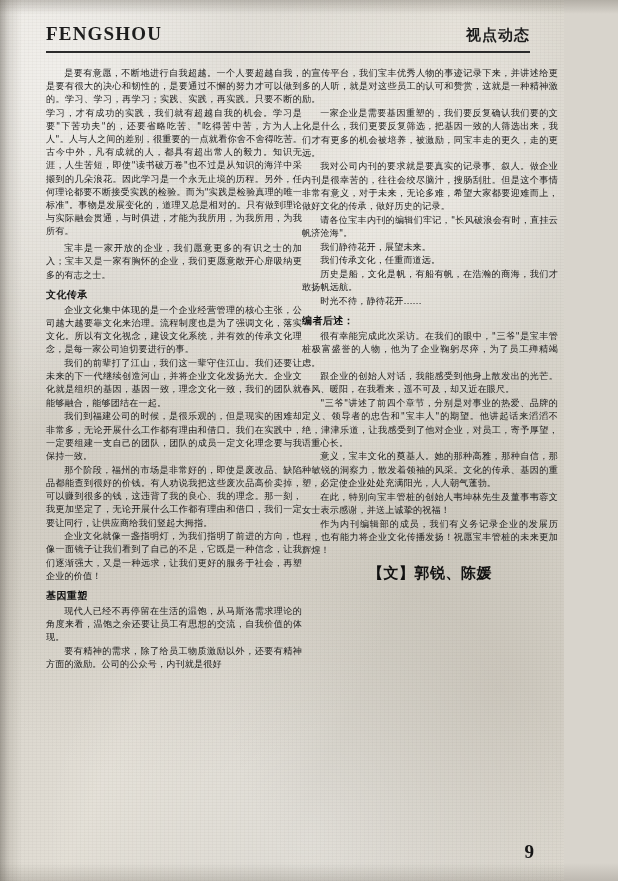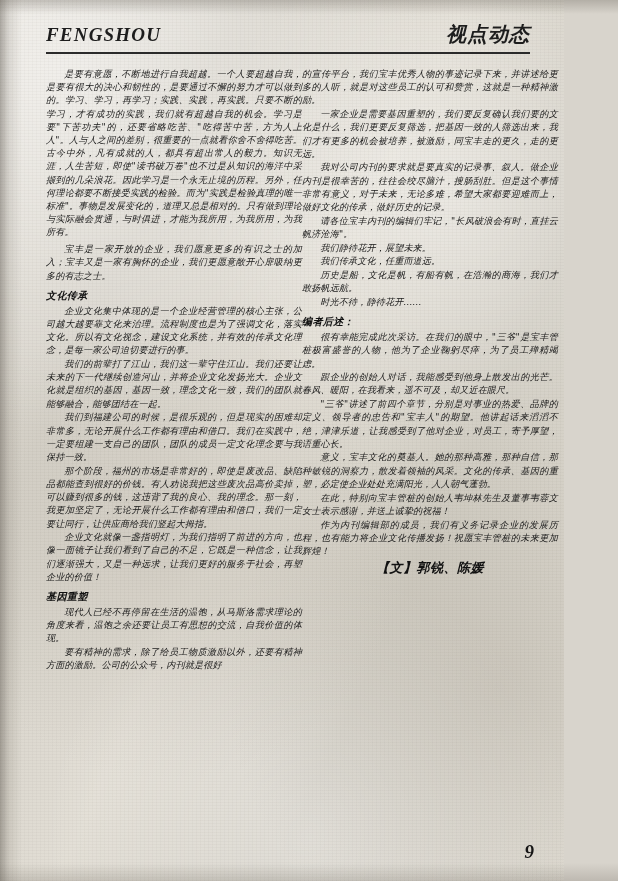--- a/index.html
+++ b/index.html
@@ -20,21 +20,20 @@
     height: 881px;
     background-color: #dedad2;
     background-image:
       radial-gradient(circle at 12% 8%, rgba(255,255,255,0.55) 0%, rgba(255,255,255,0) 38%),
       radial-gradient(circle at 78% 22%, rgba(255,255,255,0.40) 0%, rgba(255,255,255,0) 30%),
       radial-gradient(circle at 30% 62%, rgba(168,160,148,0.25) 0%, rgba(168,160,148,0) 35%),
       radial-gradient(circle at 88% 78%, rgba(150,142,130,0.22) 0%, rgba(150,142,130,0) 32%),
       radial-gradient(circle at 55% 95%, rgba(255,255,255,0.35) 0%, rgba(255,255,255,0) 30%),
       linear-gradient(115deg, #e4e0d8 0%, #d6d2c9 25%, #e2ded5 48%, #d2cec4 70%, #e0dcd3 100%);
     box-sizing: border-box;
-    font-style: italic;
   }
   #page::after {
     content: "";
     position: absolute;
     inset: 0;
     pointer-events: none;
     background-image:
       repeating-linear-gradient(0deg, rgba(120,112,100,0.035) 0px, rgba(120,112,100,0.035) 1px, rgba(255,255,255,0) 1px, rgba(255,255,255,0) 3px),
       repeating-linear-gradient(90deg, rgba(120,112,100,0.03) 0px, rgba(120,112,100,0.03) 1px, rgba(255,255,255,0) 1px, rgba(255,255,255,0) 4px);
     mix-blend-mode: multiply;
@@ -80,21 +79,21 @@
   .masthead-left {
     font-family: "Liberation Serif", serif;
     font-size: 19px;
     font-weight: bold;
     letter-spacing: 1.2px;
     color: #1d1d1d;
     line-height: 1;
   }
   .masthead-right {
     font-family: "DejaVu Sans", sans-serif;
-    font-size: 20px;
+    font-size: 15px;
     font-weight: bold;
     letter-spacing: 1px;
     color: #1d1d1d;
     line-height: 1;
   }
   .rule {
     height: 2px;
     background: #2b2b2b;
     margin-top: 3px;
     margin-bottom: 14px;
@@ -129,23 +128,23 @@
     font-weight: bold;
     line-height: 15px;
     color: #111;
     letter-spacing: 0.4px;
     text-indent: 2em;
   }
   h3.subhead.left {
     text-indent: 0;
   }
   .byline {
-    margin-top: 0;
-    font-family: "DejaVu Sans", sans-serif;
-    font-size: 13px;
+    margin-top: 7px;
+    font-family: "DejaVu Sans", sans-serif;
+    font-size: 15px;
     font-weight: bold;
     color: #111;
     text-align: center;
     letter-spacing: 0.5px;
   }
   .folio {
     position: absolute;
     right: 30px;
     bottom: 18px;
     font-family: "Liberation Serif", serif;

